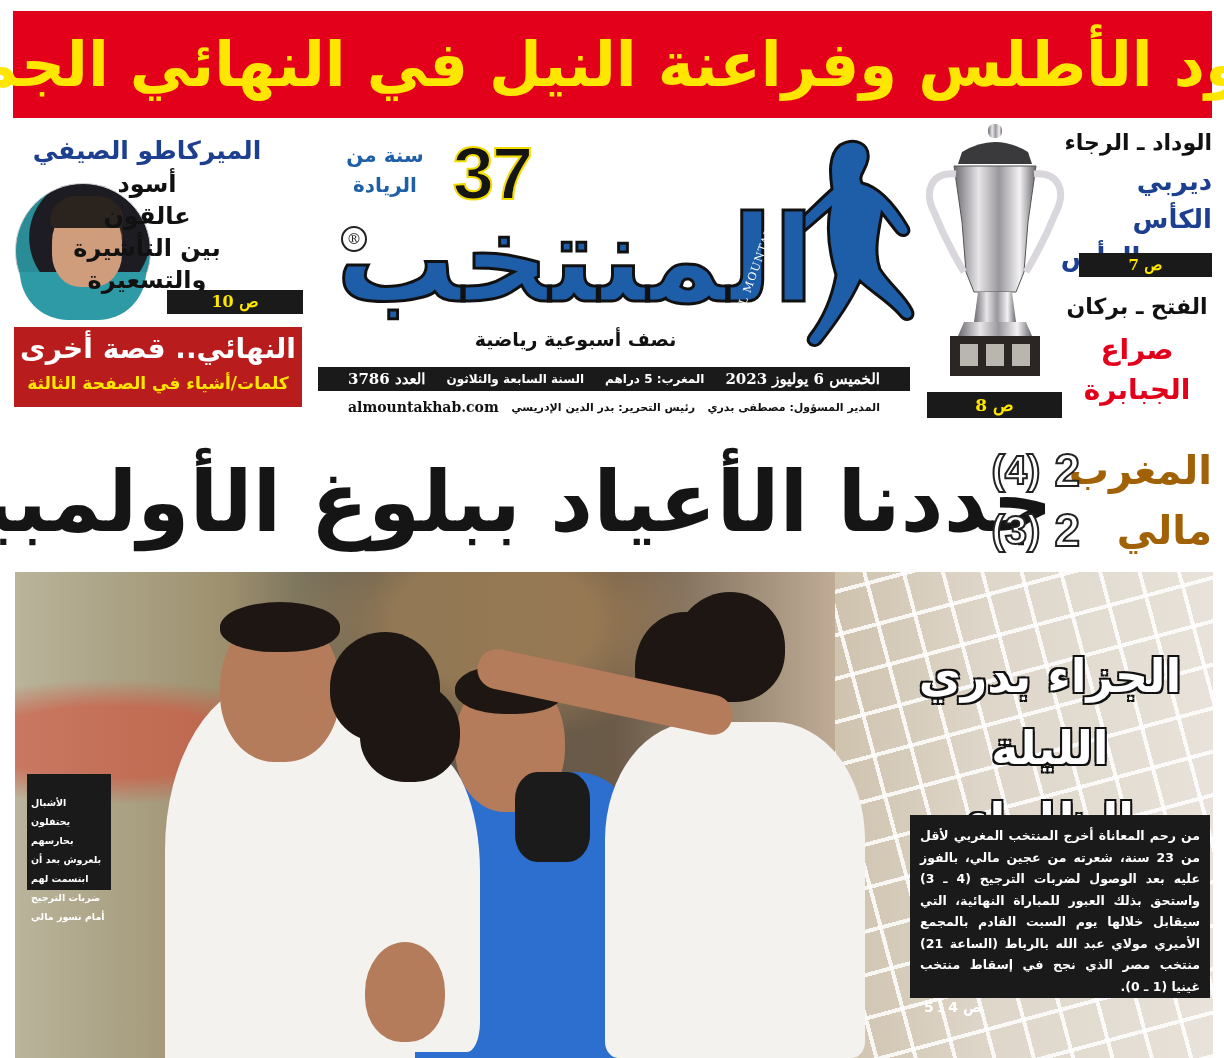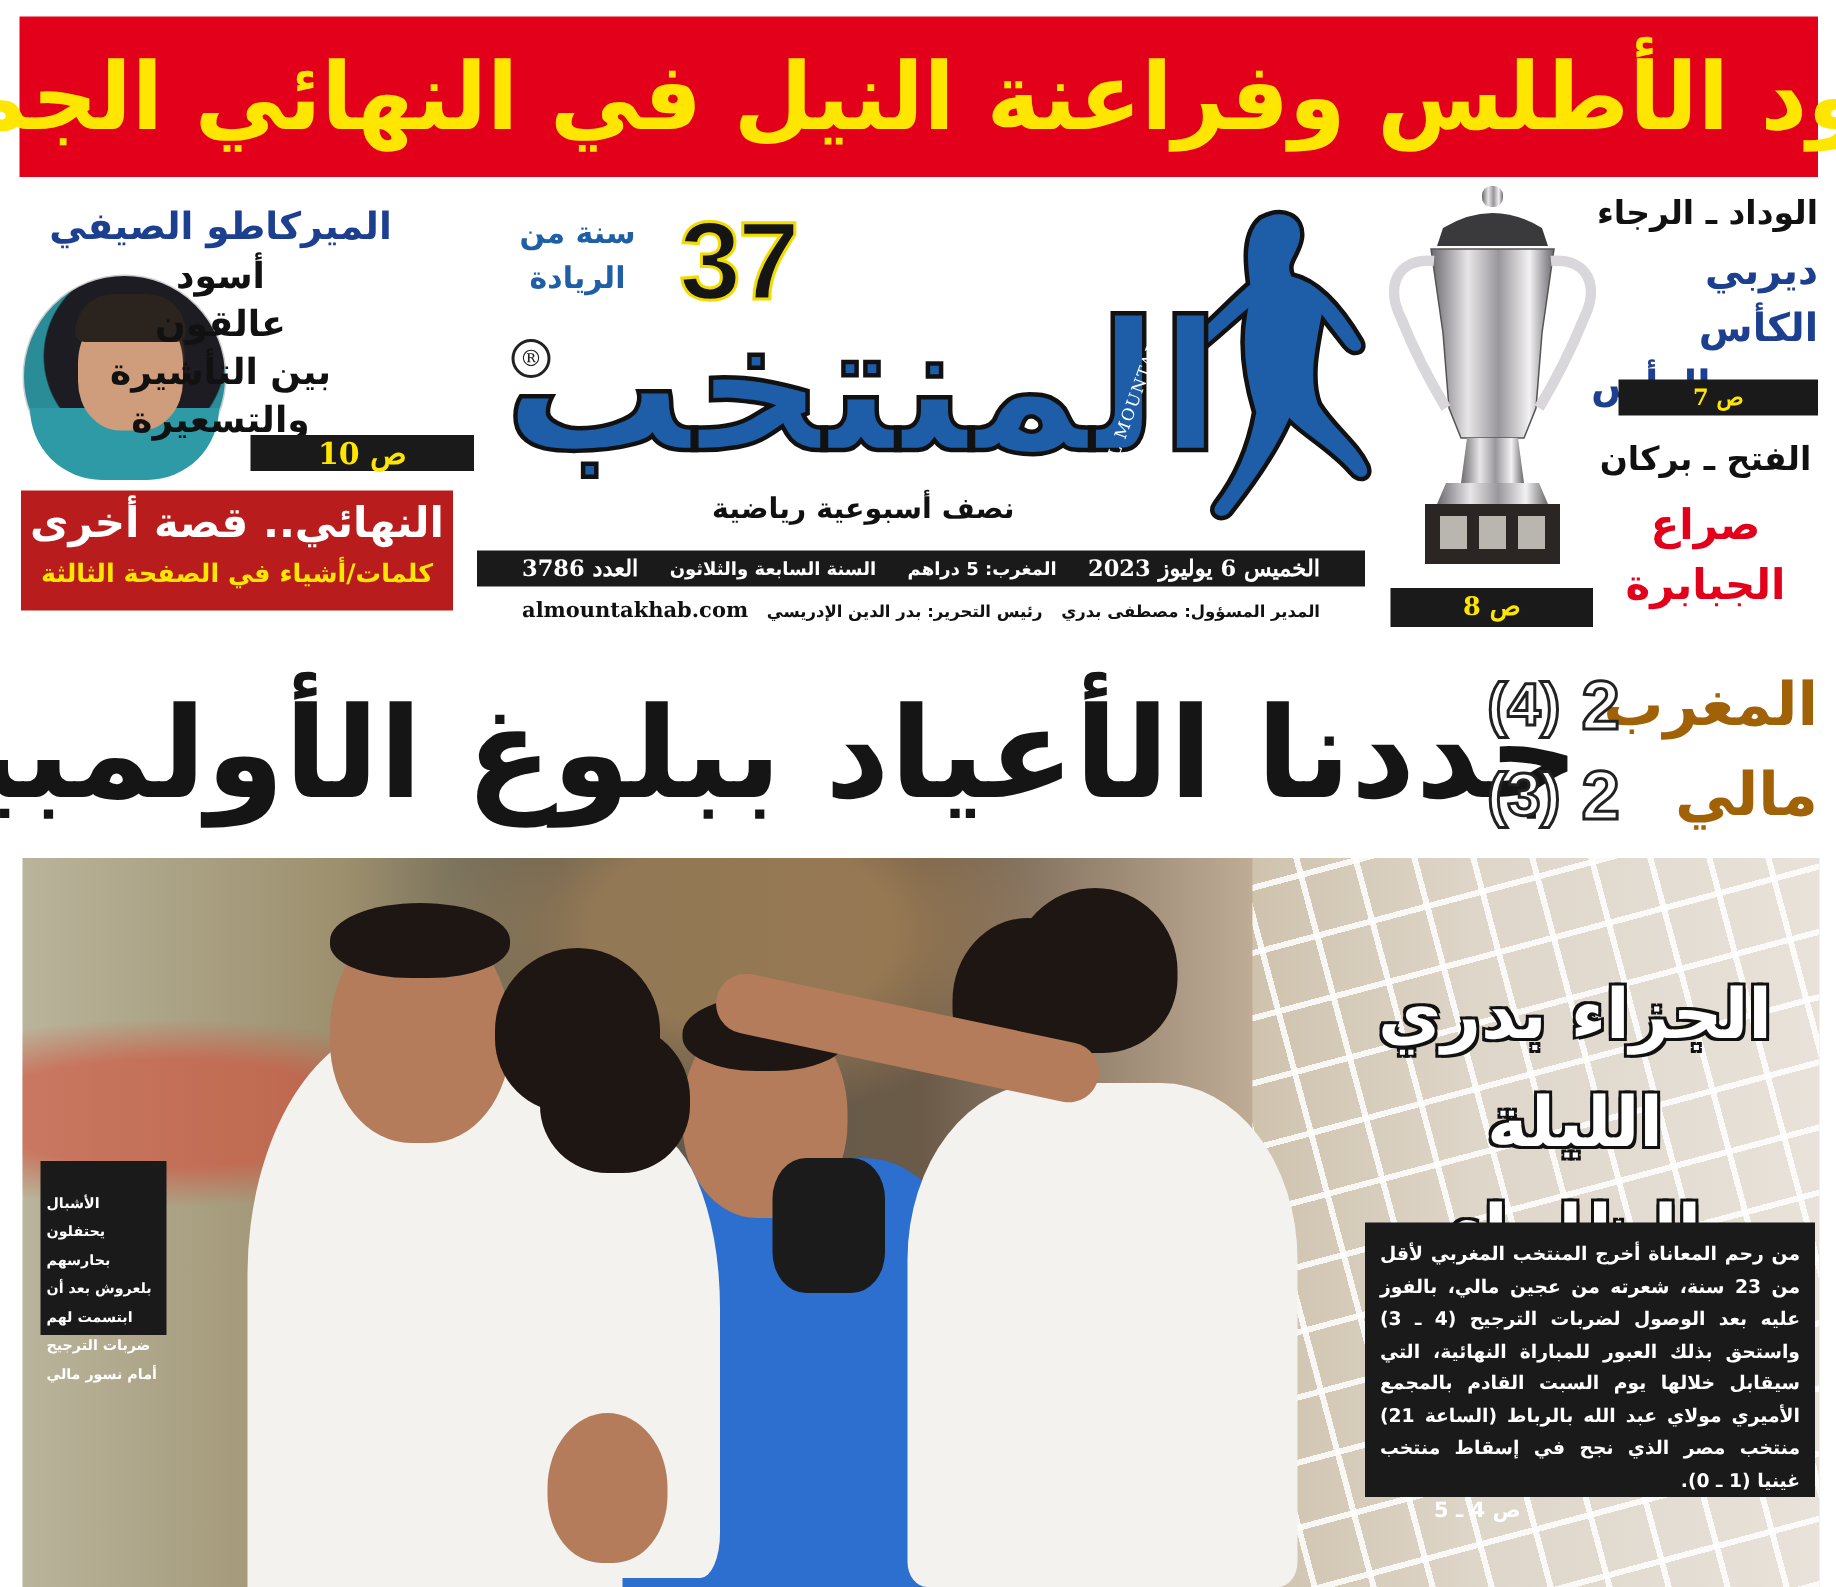--- a/index.html
+++ b/index.html
@@ -29,21 +29,21 @@
     border: 1px solid #ccc;
   }
   .avatar-face { left: 52px; top: 205px; width: 70px; height: 82px; border-radius: 45% 45% 40% 40%; background: #cf9c7c; }
   .avatar-hair { left: 50px; top: 196px; width: 74px; height: 32px; border-radius: 40px 40px 10px 10px; background: #2b231e; }
   .avatar-jacket { left: 20px; top: 272px; width: 126px; height: 48px; background: #2e9aa5; border-radius: 0 0 60px 60px; }
   .left-lines { right: 1002px; top: 168px; width: 150px; text-align: center; color: #111; font-weight: bold; font-size: 24px; line-height: 32px; }
   .page-ref {
     background: #1a1a1a; color: #ffe600; font-weight: bold; text-align: center;
     font-family: "DejaVu Serif", serif;
   }
-  .left-page-ref { left: 167px; top: 290px; width: 149px; height: 24px; font-size: 20px; line-height: 24px; }
+  .left-page-ref { left: 167px; top: 290px; width: 136px; height: 24px; font-size: 16px; line-height: 24px; }
 
   .left-bluebox { left: 14px; top: 327px; width: 288px; height: 80px; background: #b91c1c; text-align: center; }
   .left-bluebox .t1 { color: #ffffff; font-weight: bold; font-size: 28px; line-height: 40px; padding-top: 2px; }
   .left-bluebox .t2 { color: #ffe600; font-weight: bold; font-size: 17px; line-height: 28px; }
 
   
   .badge37 {
     left: 433px; top: 140px; width: 118px; height: 68px;
     font-family: "Liberation Sans", sans-serif; font-weight: bold; font-size: 74px; line-height: 68px;
     color: #151515; -webkit-text-stroke: 2px #f2dc00; text-align: center; direction: ltr; letter-spacing: -2px;
@@ -121,21 +121,21 @@
     left: 905px; top: 640px; width: 290px; text-align: center;
     color: #ffffff; font-weight: bold; font-size: 46px; line-height: 72px;
     -webkit-text-stroke: 2px #111; paint-order: stroke fill;
     text-shadow: 2px 2px 0 #111, -2px 2px 0 #111, 2px -2px 0 #111, -2px -2px 0 #111;
   }
   .story-box {
     left: 910px; top: 815px; width: 300px; height: 183px; background: #1a1a1a;
     color: #fff; font-weight: bold; font-size: 12.5px; line-height: 21.5px; text-align: justify;
     padding: 10px 10px 6px 10px;
   }
-  .story-box .ref { display: block; text-align: left; margin-left: 36px; font-size: 14px; }
+  .story-box .ref { display: block; text-align: left; margin-left: 4px; font-size: 14px; }
 </style>
 </head>
 <body>
 
 <div class="abs top-banner">
   <span>أسود الأطلس وفراعنة النيل في النهائي الجميل</span>
 </div>
 
 <div class="abs left-kicker">الميركاطو الصيفي</div>
 <div class="abs avatar-photo"></div>

